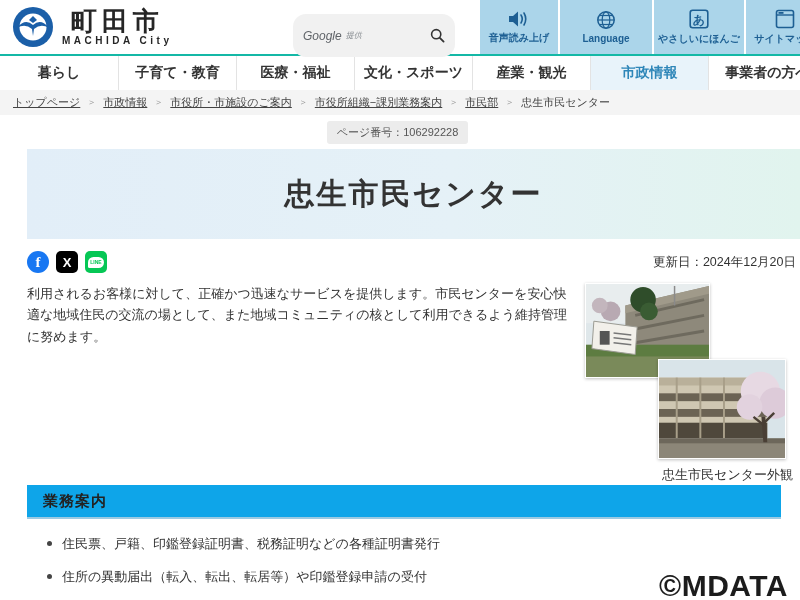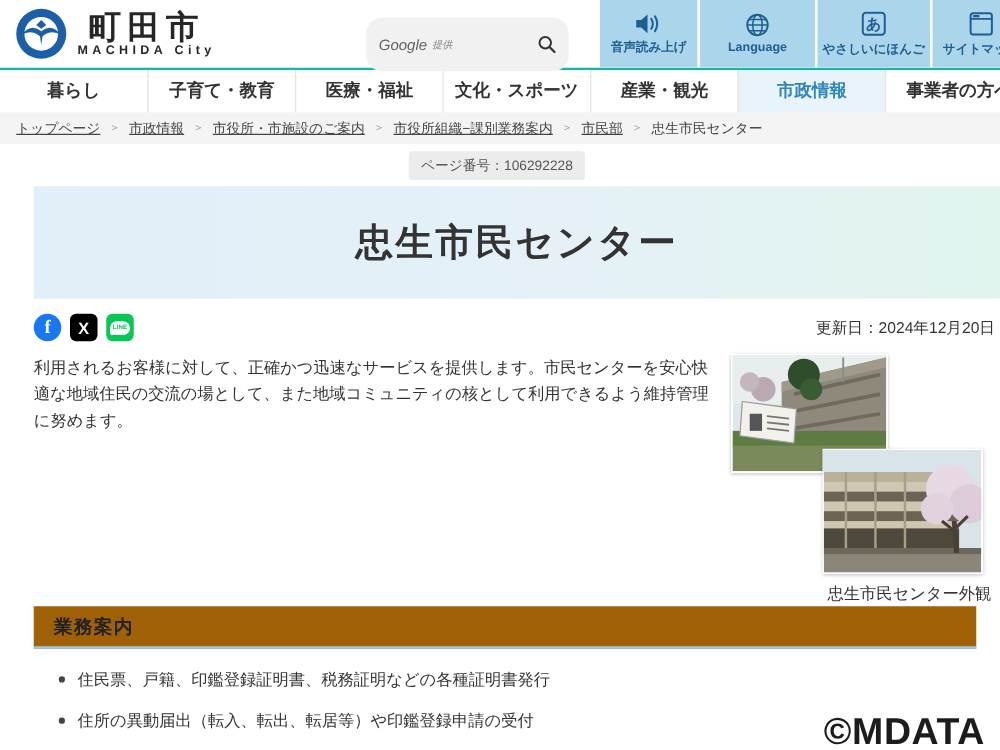--- a/index.html
+++ b/index.html
@@ -64,21 +64,21 @@
   .main-row { position:relative; margin:8px 0 0 27px; height:202px; }
   .intro { width:552px; font-size:13px; line-height:1.65; color:#333; }
   .photos { position:absolute; left:556px; top:-2px; width:235px; height:202px; }
   .photo { position:absolute; border:1px solid #fff; box-shadow:0 1px 3px rgba(0,0,0,.25); cursor:pointer; }
   .photo1 { left:2px; top:2px; width:125px; height:95px; }
   .photo2 { left:75px; top:78px; width:128px; height:100px; }
   .caption { position:absolute; left:50px; top:185px; width:160px; text-align:right;
     font-size:13px; color:#333; }
 
   
-  .section-bar { margin:0 19px 0 27px; height:34px; background:#a16207; border-bottom:2px solid #9ccae2;
+  .section-bar { margin:0 19px 0 27px; height:34px; background:#0ea5e9; border-bottom:2px solid #9ccae2;
     display:flex; align-items:center; padding-left:16px; }
   .section-bar h2 { font-size:15px; font-weight:700; color:#222; letter-spacing:1px; }
   .svc-list { margin:16px 4px 0 47px; list-style:none; }
   .svc-list li { position:relative; font-size:13px; color:#333; margin-bottom:15px; padding-left:15px; }
   .svc-list li::before { content:""; position:absolute; left:0; top:6px; width:5px; height:5px;
     border-radius:50%; background:#444; }
 
   .watermark { position:absolute; right:12px; bottom:-3px; font-size:30px; font-weight:700;
     color:#1c1c1c; letter-spacing:0.5px; }
   .icon-svg { display:block; }

